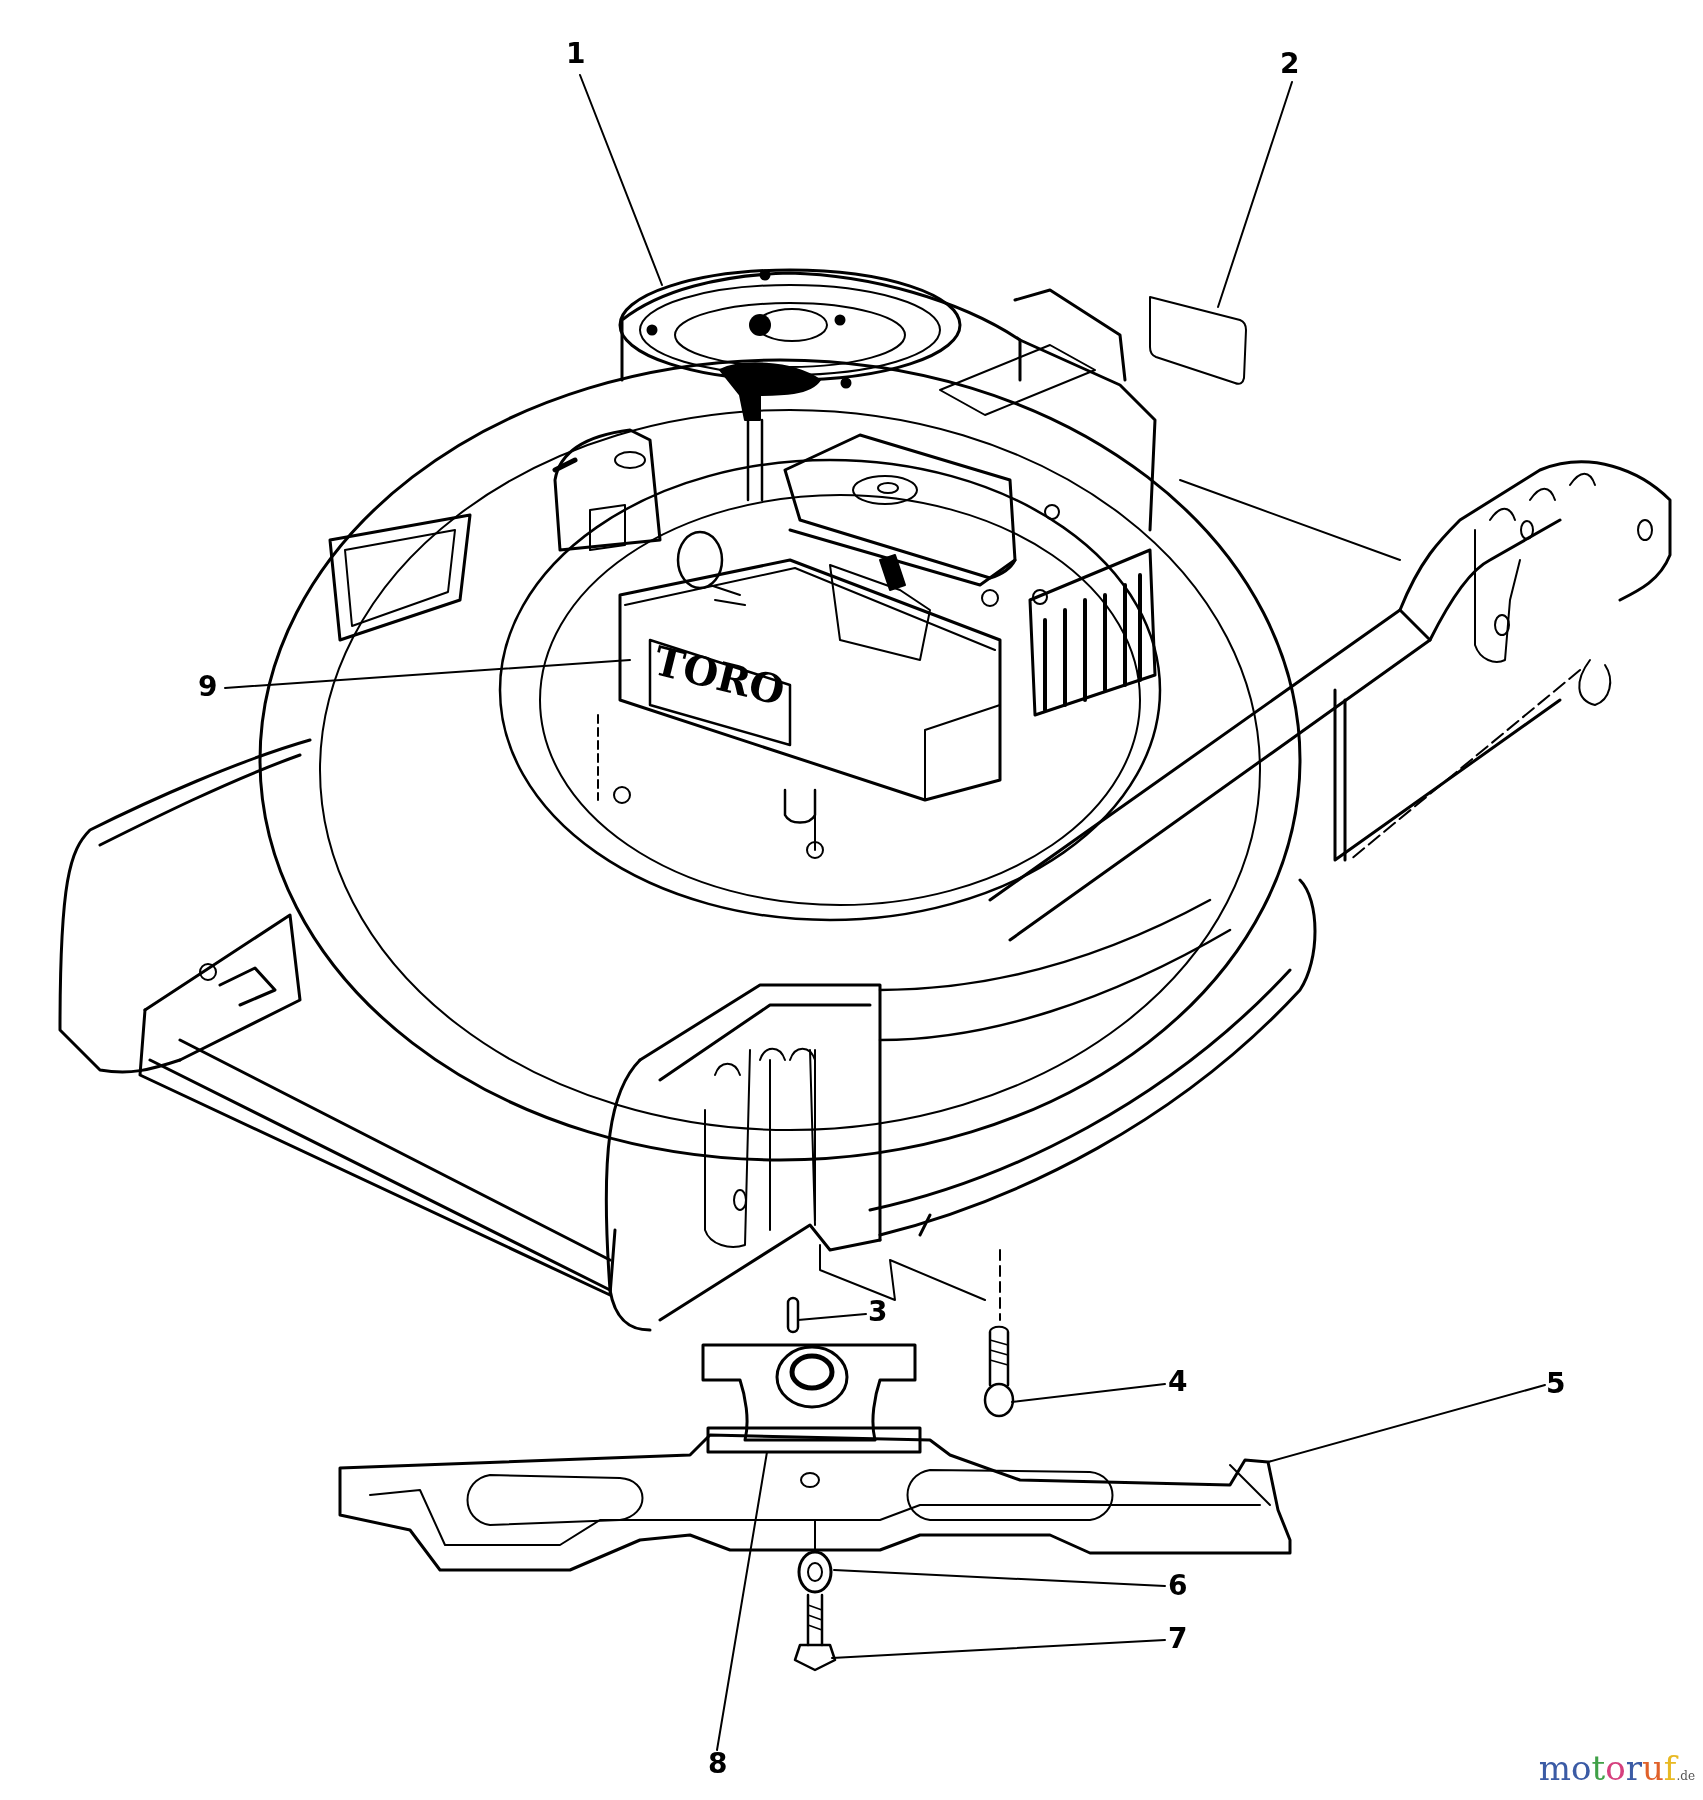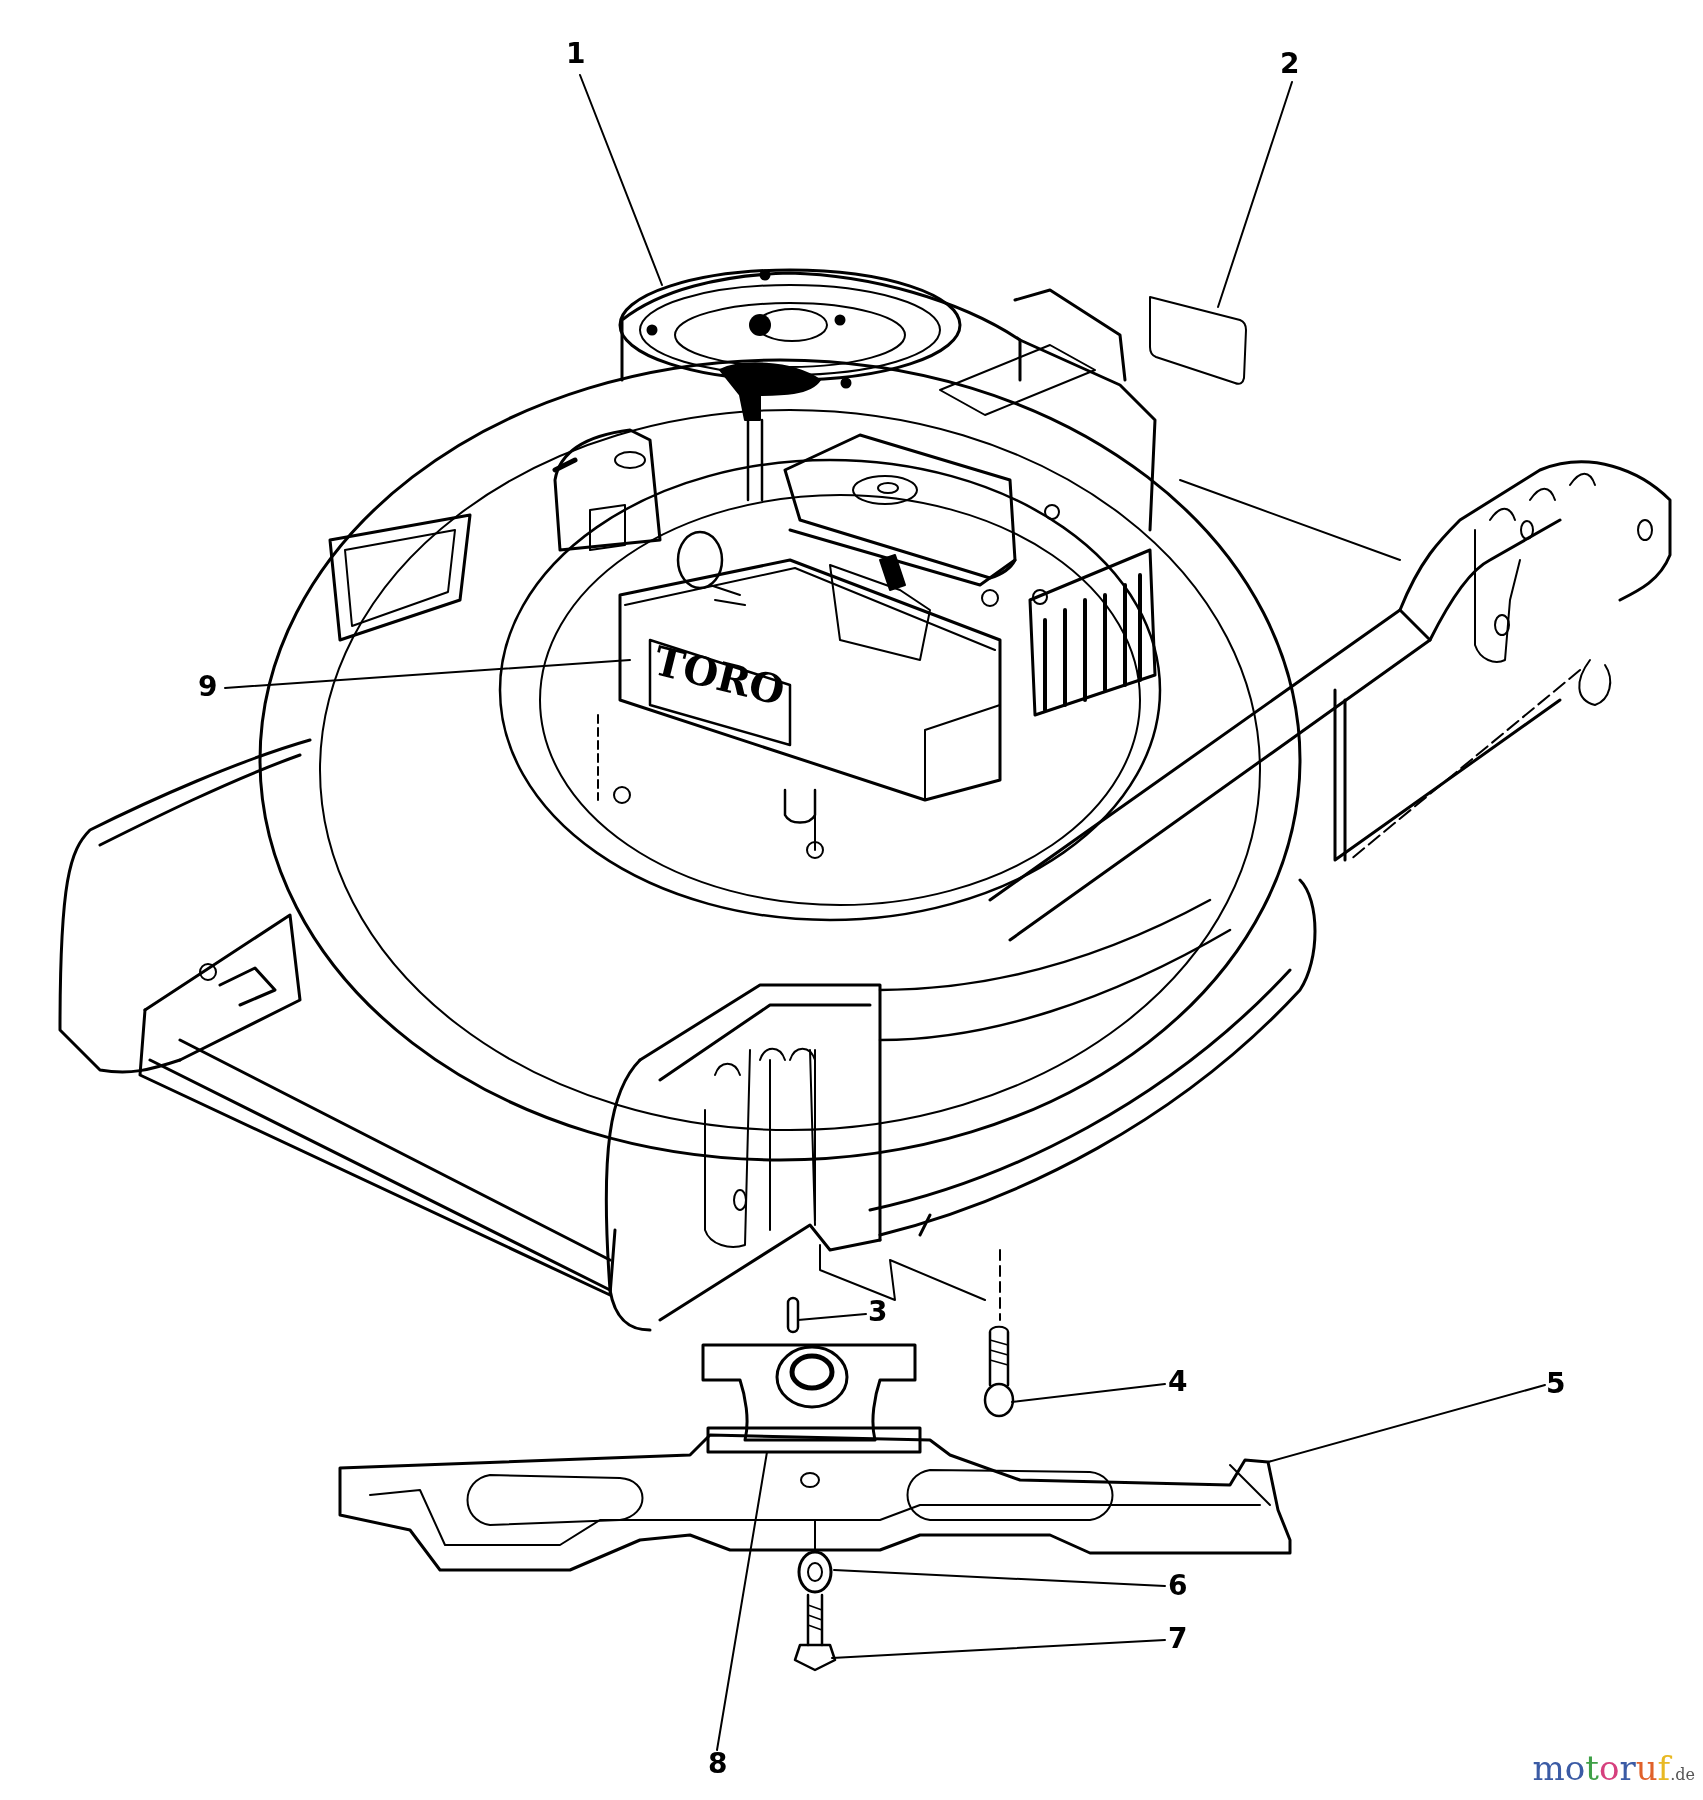--- a/index.html
+++ b/index.html
@@ -3,21 +3,21 @@
 <meta charset="utf-8">
 <style>
   html, body { margin: 0; padding: 0; background: #ffffff; }
   body { width: 1703px; height: 1800px; position: relative; overflow: hidden;
          font-family: "Liberation Sans", sans-serif; }
   #diagram { position: absolute; left: 0; top: 0; width: 1703px; height: 1800px; }
   .callout-num { position: absolute; font-family: "DejaVu Sans", sans-serif; font-weight: bold;
                  font-size: 28px; color: #000; line-height: 1; }
   .watermark { position: absolute; right: 8px; bottom: 12px; font-family: "DejaVu Serif", "Liberation Serif", serif;
                font-size: 34px; letter-spacing: 0px; }
-  .watermark .tld { font-size: 16px; color: #555; }
+  .watermark .tld { font-size: 12px; color: #555; }
   .toro-text { font-family: "DejaVu Serif", serif; font-weight: bold; }
 </style>
 </head>
 <body>
 
 <svg id="diagram" viewBox="0 0 1703 1800" xmlns="http://www.w3.org/2000/svg" fill="none" stroke="#000" stroke-width="3" stroke-linejoin="round" stroke-linecap="round">
 
   <g>
 
     <ellipse cx="780" cy="760" rx="520" ry="400" stroke-width="3"></ellipse>

